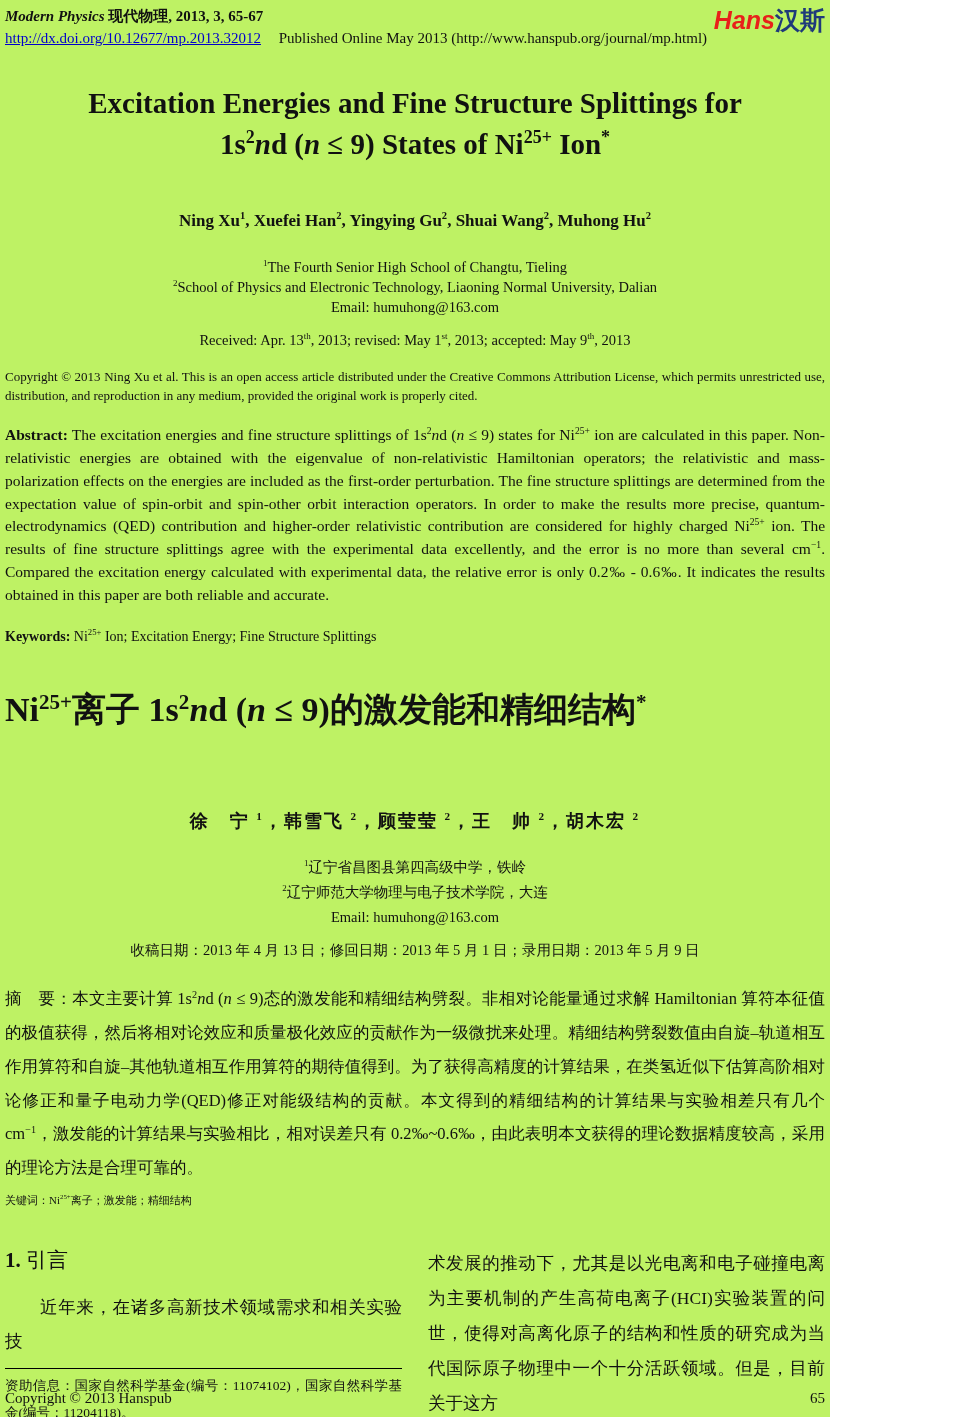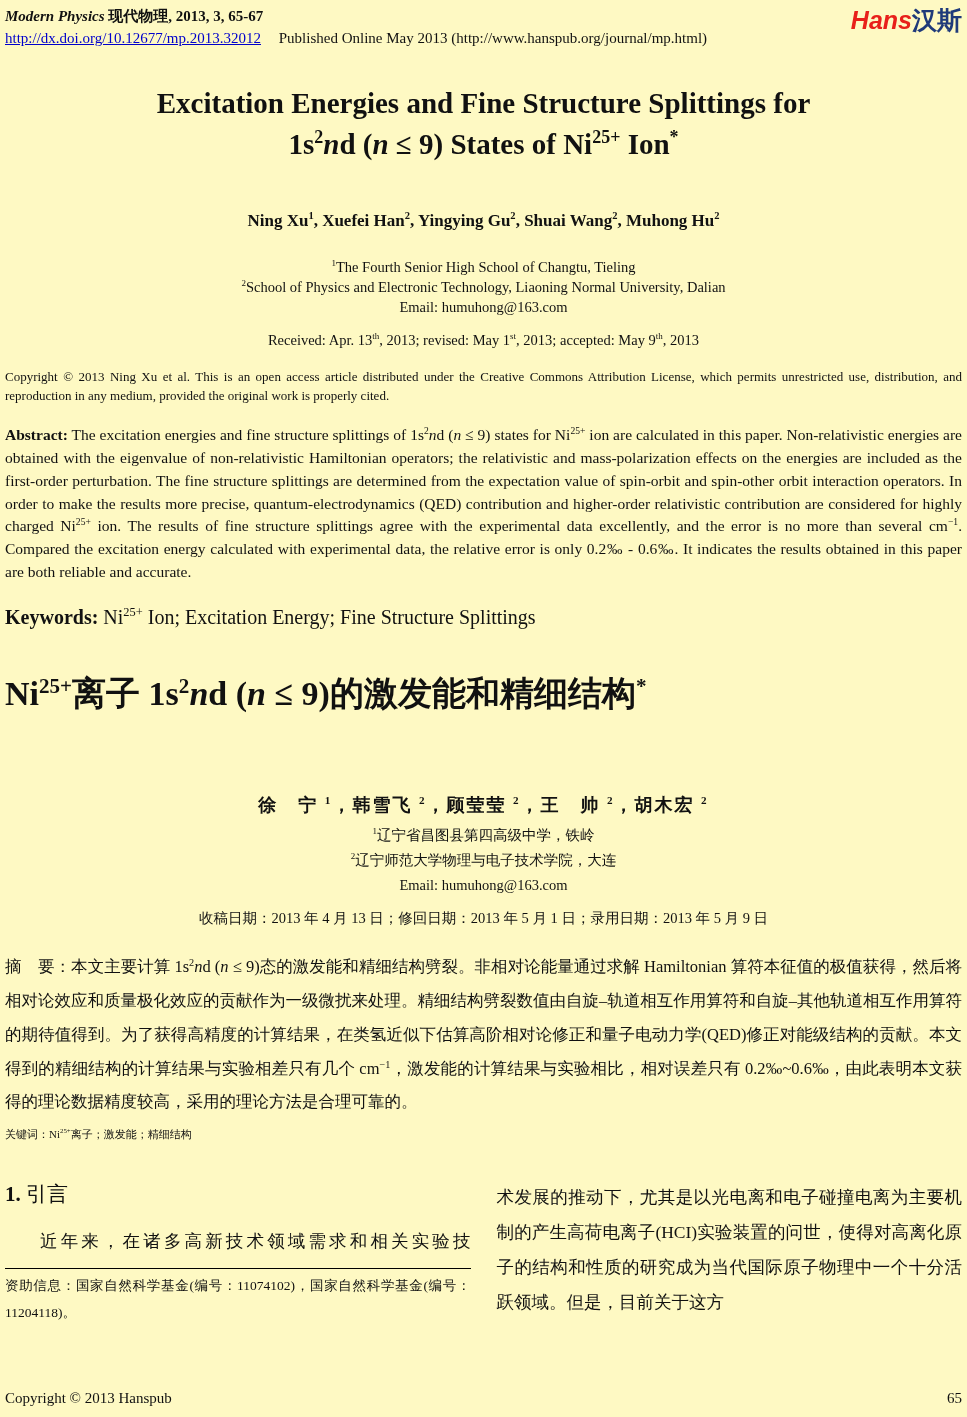--- a/index.html
+++ b/index.html
@@ -1,18 +1,18 @@
 <!DOCTYPE html>
 <html lang="en"><head>
 <meta charset="utf-8">
 <style>
   html,body{margin:0;padding:0;background:#ffffff;}
   .page{
-    width:967px;height:1417px;box-sizing:border-box;position:relative;
-    padding:6px 5px 0 5px;background:#fef9c3;color:#111;
+    width:830px;height:1417px;box-sizing:border-box;position:relative;
+    padding:6px 5px 0 5px;background:#bef264;color:#111;
     font-family:"Liberation Serif","DejaVu Serif",serif;
     overflow:hidden;
   }
   
   .seg-sup{vertical-align:super;font-size:0.62em;line-height:0;}
   .seg-italic{font-style:italic;}
   .seg-bold{font-weight:bold;}
   .seg-bolditalic{font-weight:bold;font-style:italic;}
   .seg-hei{font-weight:normal;font-family:"Liberation Sans","DejaVu Sans",sans-serif;}
 
@@ -27,26 +27,26 @@
   .logo .latin{color:#e8201a;font-style:italic;font-family:"Liberation Sans","DejaVu Sans",sans-serif;}
   .logo .cjk{color:#1f3a7a;font-family:"Liberation Sans","DejaVu Sans",sans-serif;}
 
   
   .title-en{margin-top:34px;text-align:center;font-size:29px;font-weight:bold;line-height:1.42;}
   .authors-en{margin-top:46px;text-align:center;font-size:17px;font-weight:bold;}
   .affil-en{margin-top:26px;text-align:center;font-size:14.5px;line-height:1.4;}
   .received{margin-top:14px;text-align:center;font-size:14.5px;}
   .copyright-note{margin-top:18px;font-size:13px;line-height:1.5;text-align:justify;}
   .abstract-en{margin-top:18px;font-size:15.5px;line-height:1.48;text-align:justify;}
-  .keywords-en{margin-top:22px;font-size:20px;}
+  .keywords-en{margin-top:22px;font-size:14px;}
 
   
   .title-zh{margin-top:42px;font-size:34px;font-weight:bold;}
   .authors-zh{margin-top:76px;text-align:center;font-size:18px;font-weight:bold;letter-spacing:2px;}
-  .affil-zh{margin-top:6px;text-align:center;font-size:14.5px;line-height:1.7;}
+  .affil-zh{margin-top:22px;text-align:center;font-size:14.5px;line-height:1.7;}
   .dates-zh{margin-top:12px;text-align:center;font-size:14.5px;}
   .abstract-zh{margin-top:22px;font-size:16.5px;line-height:2.05;text-align:justify;}
   .keywords-zh{margin-top:8px;font-size:11px;}
 
   
   .columns{display:flex;gap:26px;margin-top:38px;}
   .col{width:50%;box-sizing:border-box;}
   .intro-heading{font-size:21px;font-weight:bold;}
   .intro-para-left{margin-top:16px;font-size:17.5px;line-height:1.95;text-indent:2em;
     text-align:justify;text-align-last:justify;}

